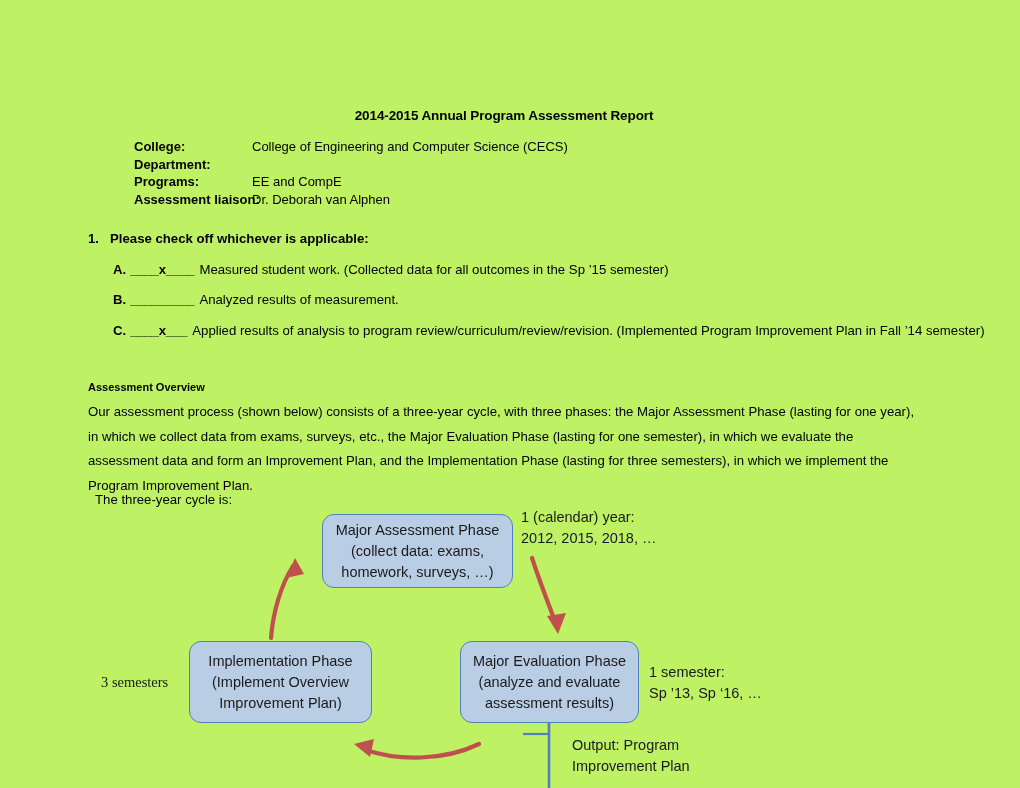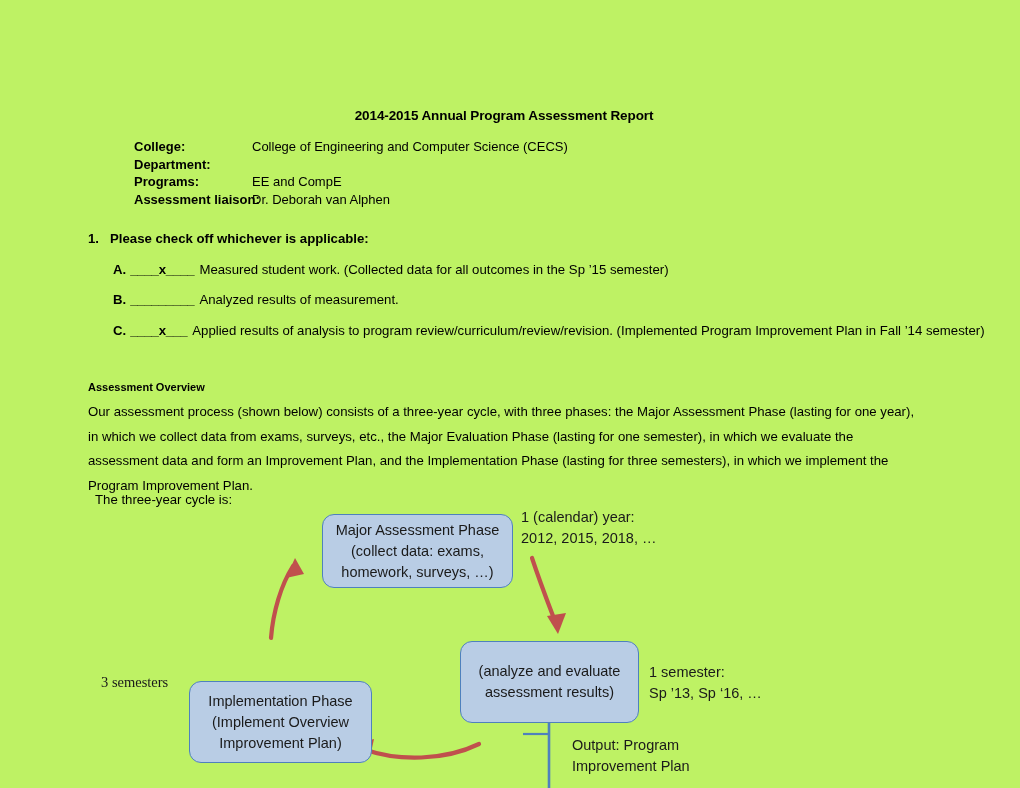--- a/index.html
+++ b/index.html
@@ -145,21 +145,20 @@
     top: 497px;
     width: 191px;
     height: 74px;
     margin-top: 17px;
   }
   #box-implementation {
     left: 189px;
     top: 641px;
     width: 183px;
     height: 82px;
-    margin-top: 40px;
   }
   #box-evaluation {
     left: 460px;
     top: 641px;
     width: 179px;
     height: 82px;
   }
 
   .side-label {
     position: absolute;
@@ -247,20 +246,21 @@
     <span class="pb-sub">homework, surveys, …)</span>
   </div>
 
   <div id="box-implementation" class="phase-box">
     <span class="pb-title">Implementation Phase</span>
     <span class="pb-sub">(Implement Overview</span>
     <span class="pb-sub">Improvement Plan)</span>
   </div>
 
   <div id="box-evaluation" class="phase-box">
+    <span class="pb-title">Major Evaluation Phase</span>
     <span class="pb-sub">(analyze and evaluate</span>
     <span class="pb-sub">assessment results)</span>
   </div>
 
   <div id="label-year" class="side-label">
     <div>1 (calendar) year:</div>
     <div>2012, 2015, 2018, …</div>
   </div>
 
   <div id="label-semester" class="side-label">

